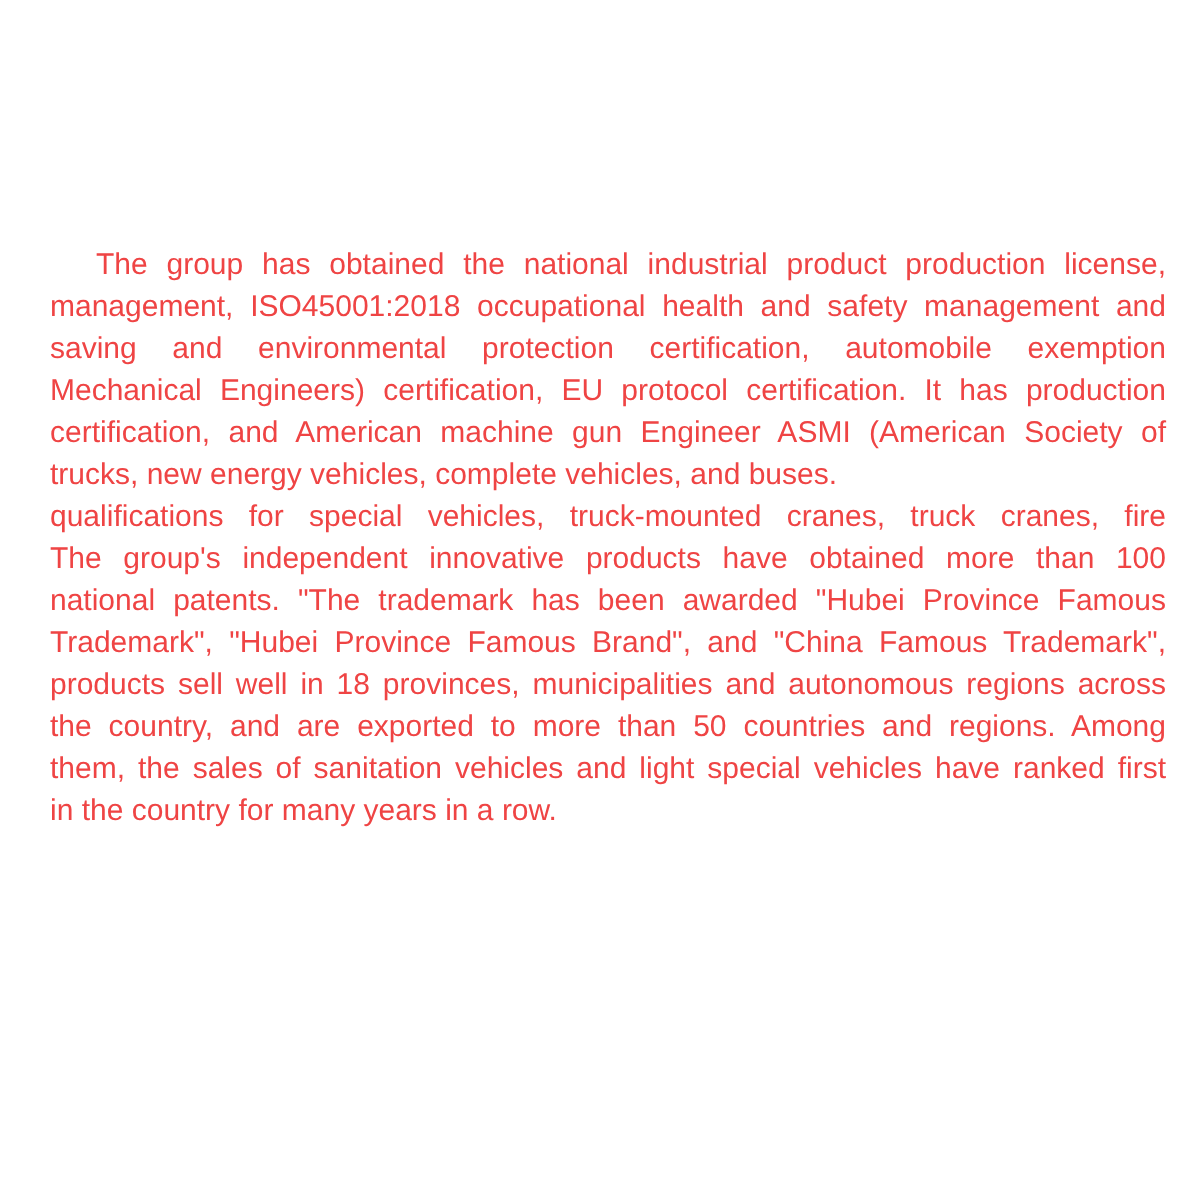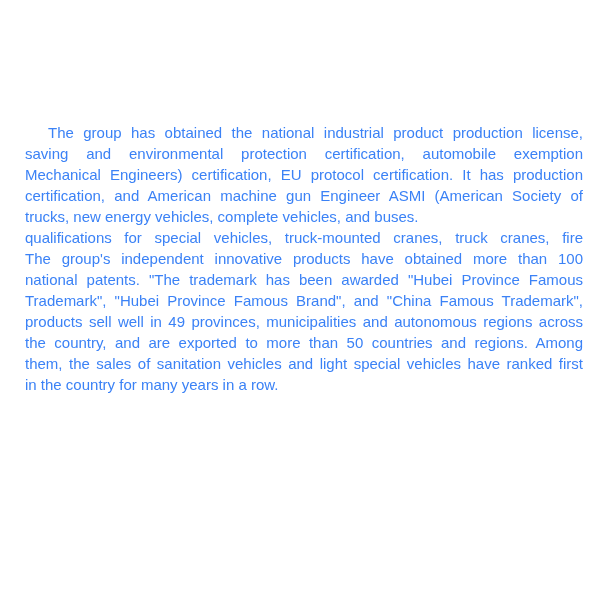--- a/index.html
+++ b/index.html
@@ -15,21 +15,21 @@
     overflow: hidden;
   }
   .doc-text {
     position: absolute;
     left: 25px;
     top: 122px;
     width: 558px;
     font-family: "Liberation Sans", "DejaVu Sans", sans-serif;
     font-size: 15px;
     line-height: 21px;
-    color: #3b82f6;
+    color: #ef4444;
     -webkit-font-smoothing: antialiased;
   }
   .paragraph {
     margin: 0;
     padding: 0;
   }
   .text-line {
     text-align: justify;
     text-align-last: justify;
     white-space: normal;
@@ -41,29 +41,30 @@
     padding-left: 23px;
   }
 </style>
 </head>
 <body>
 
 <div class="page">
   <div class="doc-text" id="doc-text">
       <div class="paragraph">
         <div class="text-line first-indent">The group has obtained the national industrial product production license,</div>
+        <div class="text-line">management, ISO45001:2018 occupational health and safety management and</div>
         <div class="text-line">saving and environmental protection certification, automobile exemption</div>
         <div class="text-line">Mechanical Engineers) certification, EU protocol certification. It has production</div>
         <div class="text-line">certification, and American machine gun Engineer ASMI (American Society of</div>
         <div class="text-line para-end">trucks, new energy vehicles, complete vehicles, and buses.</div>
         <div class="text-line">qualifications for special vehicles, truck-mounted cranes, truck cranes, fire</div>
       </div>
       <div class="paragraph">
         <div class="text-line">The group's independent innovative products have obtained more than 100</div>
         <div class="text-line">national patents. "The trademark has been awarded "Hubei Province Famous</div>
         <div class="text-line">Trademark", "Hubei Province Famous Brand", and "China Famous Trademark",</div>
-        <div class="text-line">products sell well in 49 provinces, municipalities and autonomous regions across</div>
+        <div class="text-line">products sell well in 18 provinces, municipalities and autonomous regions across</div>
         <div class="text-line">the country, and are exported to more than 50 countries and regions. Among</div>
         <div class="text-line">them, the sales of sanitation vehicles and light special vehicles have ranked first</div>
         <div class="text-line para-end">in the country for many years in a row.</div>
       </div>
     </div>
 </div>
 
 </body></html>

